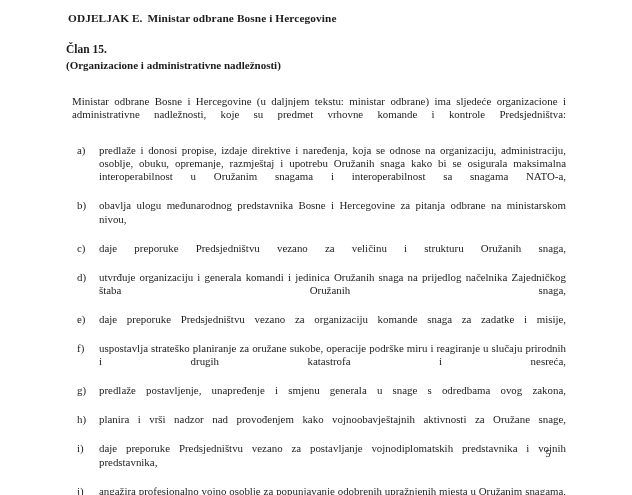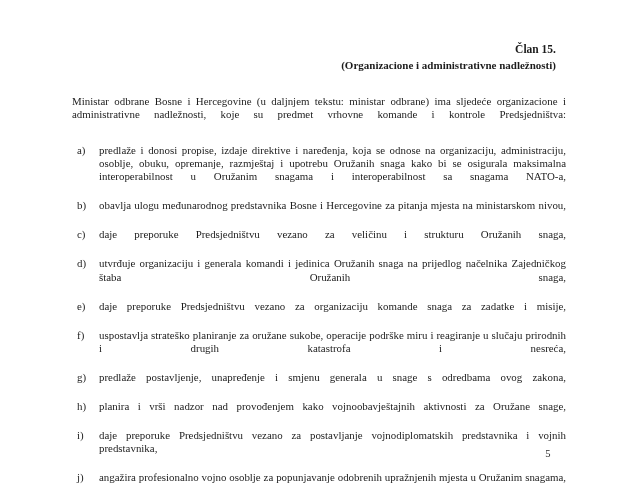--- a/index.html
+++ b/index.html
@@ -39,24 +39,24 @@
     line-height: 1.2;
     white-space: nowrap;
   }
   .section-heading .sec-label {
     margin-right: 5px;
   }
 
   
   .article-title-block {
     position: absolute;
-    left: 56px;
+    left: 66px;
     top: 42px;
     width: 500px;
-    text-align: right;
+    text-align: left;
   }
   .article-number {
     font-size: 11.5px;
     font-weight: bold;
     line-height: 1.35;
   }
   .article-subtitle {
     font-size: 11px;
     font-weight: bold;
     line-height: 1.35;
@@ -133,40 +133,43 @@
   .page-number .pn-inner {
     display: inline-block;
     transform: translateX(232px);
   }
 </style>
 </head>
 <body>
 
 <div class="page">
 
+  <div class="section-heading">
+    <span class="sec-label">ODJELJAK E.</span><span class="sec-title">Ministar odbrane Bosne i Hercegovine</span>
+  </div>
 
   <div class="article-title-block">
     <div class="article-number">Član 15.</div>
     <div class="article-subtitle">(Organizacione i administrativne nadležnosti)</div>
   </div>
 
   <div class="body-block">
 
     <p class="intro-paragraph">Ministar odbrane Bosne i Hercegovine (u daljnjem tekstu: ministar odbrane) ima sljedeće organizacione i administrativne nadležnosti, koje su predmet vrhovne komande i kontrole Predsjedništva:</p>
 
     <ol class="clause-list">
 
       <li class="clause">
         <span class="clause-marker">a)</span>
         <span class="clause-text">predlaže i donosi propise, izdaje direktive i naređenja, koja se odnose na organizaciju, administraciju, osoblje, obuku, opremanje, razmještaj i upotrebu Oružanih snaga kako bi se osigurala maksimalna interoperabilnost u Oružanim snagama i interoperabilnost sa snagama NATO-a,</span>
       </li>
 
       <li class="clause">
         <span class="clause-marker">b)</span>
-        <span class="clause-text">obavlja ulogu međunarodnog predstavnika Bosne i Hercegovine za pitanja mjesta na ministarskom nivou,</span>
+        <span class="clause-text">obavlja ulogu međunarodnog predstavnika Bosne i Hercegovine za pitanja odbrane na ministarskom nivou,</span>
       </li>
 
       <li class="clause">
         <span class="clause-marker">c)</span>
         <span class="clause-text">daje preporuke Predsjedništvu vezano za veličinu i strukturu Oružanih snaga,</span>
       </li>
 
       <li class="clause">
         <span class="clause-marker">d)</span>
         <span class="clause-text">utvrđuje organizaciju i generala komandi i jedinica Oružanih snaga na prijedlog načelnika Zajedničkog štaba Oružanih snaga,</span>

